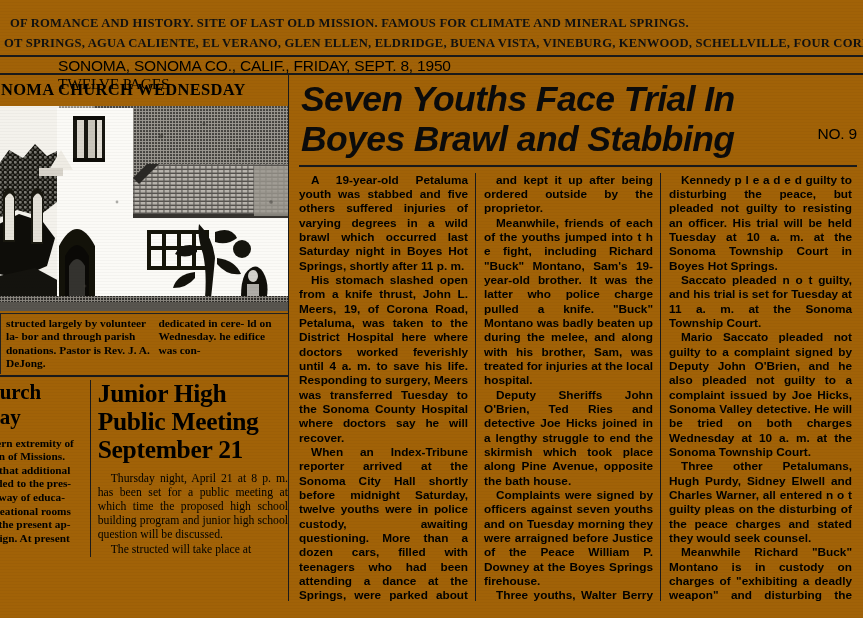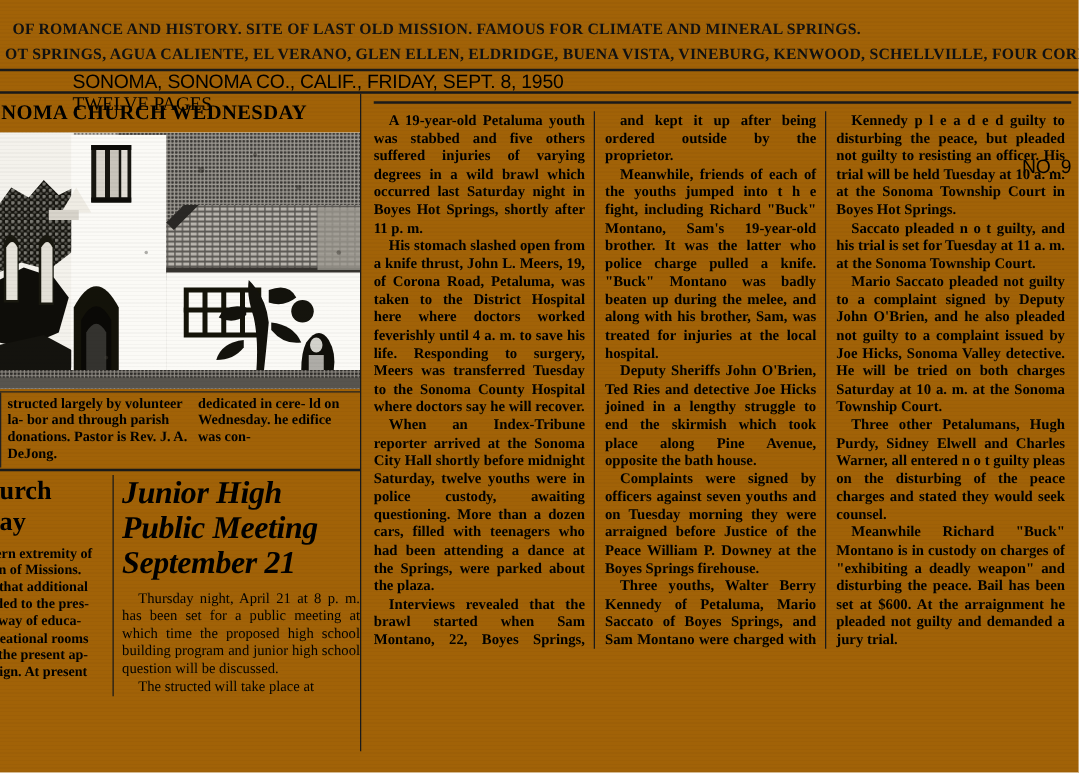--- a/index.html
+++ b/index.html
@@ -174,21 +174,20 @@
     margin-top: 7px;
     margin-left: -10px;
     white-space: nowrap;
   }
   .jh-head {
     font-family: "Liberation Serif", serif;
     font-weight: bold;
     font-size: 25.5px;
     line-height: 28px;
     letter-spacing: -0.3px;
-    font-style: italic;
   }
   .jh-body {
     font-family: "Liberation Serif", serif;
     font-size: 11.7px;
     line-height: 14.2px;
     text-align: justify;
     margin-top: 8px;
   }
   .jh-body p { margin: 0; text-indent: 13px; }
 
@@ -209,21 +208,21 @@
     margin: 6px 6px 0 10px;
   }
   .cols {
     display: flex;
     margin-top: 6px;
     padding-left: 10px;
     height: 430px;
   }
   .col {
     box-sizing: border-box;
-    font-family: Liberation Serif, serif;
+    font-family: Liberation Sans, sans-serif;
     font-weight: bold;
     font-size: 11.8px;
     line-height: 14.35px;
     text-align: justify;
     overflow: hidden;
   }
   .col p { margin: 0; text-indent: 12px; }
   .col-1 { width: 176px; padding-right: 7px; }
   .col-2 { width: 185px; padding: 0 7px 0 8px; border-left: 1.2px solid #1a1a1a; }
   .col-3 { width: 196px; padding: 0 4px 0 8px; border-left: 1.2px solid #1a1a1a; }
@@ -379,40 +378,44 @@
           <div class="jh-head">September 21</div>
           <div class="jh-body">
             <p>Thursday night, April 21 at 8 p. m. has been set for a public meeting at which time the proposed high school building program and junior high school question will be discussed.</p>
             <p>The structed will take place at</p>
           </div>
         </div>
       </div>
     </div>
 
     <div class="right-pane">
+      <div class="main-head">
+        <div>Seven Youths Face Trial In</div>
+        <div>Boyes Brawl and Stabbing</div>
+      </div>
       <div class="head-rule"></div>
 
       <div class="cols">
         <div class="col col-1">
           <p>A 19-year-old Petaluma youth was stabbed and five others suffered injuries of varying degrees in a wild brawl which occurred last Saturday night in Boyes Hot Springs, shortly after 11 p. m.</p>
           <p>His stomach slashed open from a knife thrust, John L. Meers, 19, of Corona Road, Petaluma, was taken to the District Hospital here where doctors worked feverishly until 4 a. m. to save his life. Responding to surgery, Meers was transferred Tuesday to the Sonoma County Hospital where doctors say he will recover.</p>
           <p>When an Index-Tribune reporter arrived at the Sonoma City Hall shortly before midnight Saturday, twelve youths were in police custody, awaiting questioning. More than a dozen cars, filled with teenagers who had been attending a dance at the Springs, were parked about the plaza.</p>
           <p>Interviews revealed that the brawl started when Sam Montano, 22, Boyes Springs, sought out Charles Warner of Petaluma in a Pine Street bar to resume an argument that had started the previous Saturday night in Boyes. They started fighting in the tavern,</p>
         </div>
         <div class="col col-2">
           <p>and kept it up after being ordered outside by the proprietor.</p>
           <p>Meanwhile, friends of each of the youths jumped into t h e fight, including Richard "Buck" Montano, Sam's 19-year-old brother. It was the latter who police charge pulled a knife. "Buck" Montano was badly beaten up during the melee, and along with his brother, Sam, was treated for injuries at the local hospital.</p>
           <p>Deputy Sheriffs John O'Brien, Ted Ries and detective Joe Hicks joined in a lengthy struggle to end the skirmish which took place along Pine Avenue, opposite the bath house.</p>
           <p>Complaints were signed by officers against seven youths and on Tuesday morning they were arraigned before Justice of the Peace William P. Downey at the Boyes Springs firehouse.</p>
           <p>Three youths, Walter Berry Kennedy of Petaluma, Mario Saccato of Boyes Springs, and Sam Montano were charged with disturbing the peace by loud and unusual noise, boisterous conduct, using profane language, threatening to fight, quarrelling, fighting, and resisting an officer.</p>
         </div>
         <div class="col col-3">
           <p>Kennedy p l e a d e d guilty to disturbing the peace, but pleaded not guilty to resisting an officer. His trial will be held Tuesday at 10 a. m. at the Sonoma Township Court in Boyes Hot Springs.</p>
           <p>Saccato pleaded n o t guilty, and his trial is set for Tuesday at 11 a. m. at the Sonoma Township Court.</p>
-          <p>Mario Saccato pleaded not guilty to a complaint signed by Deputy John O'Brien, and he also pleaded not guilty to a complaint issued by Joe Hicks, Sonoma Valley detective. He will be tried on both charges Saturday at 10 a. m. at the Sonoma Township Court.</p>
+          <p>Mario Saccato pleaded not guilty to a complaint signed by Deputy John O'Brien, and he also pleaded not guilty to a complaint issued by Joe Hicks, Sonoma Valley detective. He will be tried on both charges Wednesday at 10 a. m. at the Sonoma Township Court.</p>
           <p>Three other Petalumans, Hugh Purdy, Sidney Elwell and Charles Warner, all entered n o t guilty pleas on the disturbing of the peace charges and stated they would seek counsel.</p>
           <p>Meanwhile Richard "Buck" Montano is in custody on charges of "exhibiting a deadly weapon" and disturbing the peace. Bail has been set at $600. At the arraignment he pleaded not guilty and demanded a jury trial.</p>
         </div>
       </div>
     </div>
   </div>
 
   <div class="grain"></div>
 </div>
 

